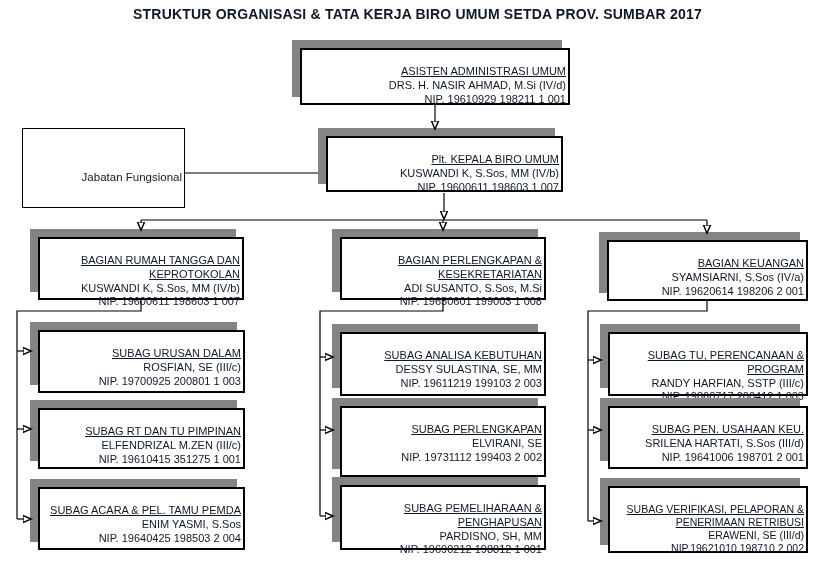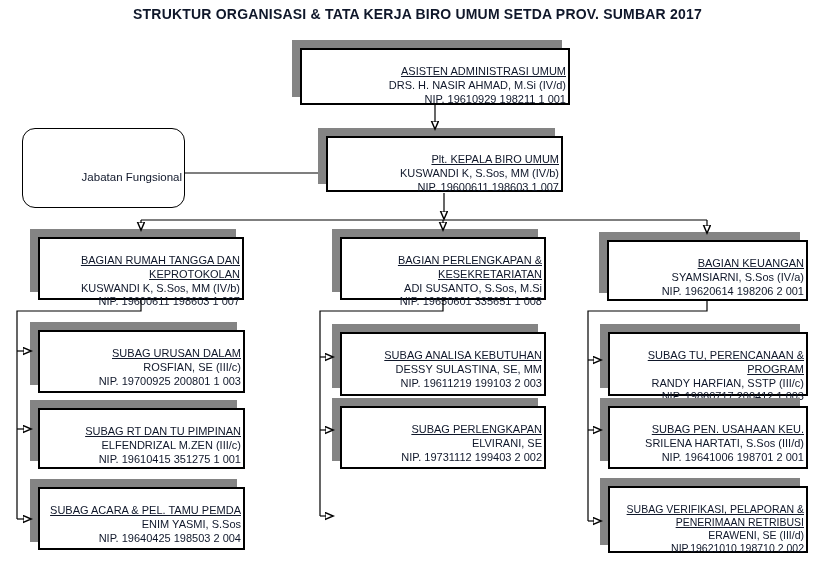--- a/index.html
+++ b/index.html
@@ -3,21 +3,21 @@
 <meta charset="utf-8">
 <style>
   html,body{margin:0;padding:0;background:#ffffff;}
   #stage{position:relative;width:835px;height:565px;background:#fff;overflow:hidden;
          font-family:"Liberation Sans",sans-serif;color:#0f172a;}
   .title{position:absolute;left:0;top:6px;width:835px;text-align:center;
          font-size:14px;font-weight:bold;letter-spacing:.2px;}
   .box{position:absolute;background:#fff;border:2px solid #000;box-sizing:border-box;
        text-align:right;font-size:11px;line-height:1.25;padding:15px 2px 0 2px;
        box-shadow:-8px -8px 0 0 #848484;z-index:1;}
-  .plain{box-shadow:none;border-width:1px;border-radius:13px;}
+  .plain{box-shadow:none;border-width:1px;}
   .bhead{text-decoration:underline;}
   .jlabel{padding-top:26px;font-size:11.5px;}
   svg.wires{position:absolute;left:0;top:0;z-index:2;pointer-events:none;}
   svg.wires path, svg.wires line{stroke:#000;stroke-width:1.2;fill:none;}
 </style>
 </head>
 <body>
 
 <div id="stage">
 
@@ -41,21 +41,21 @@
 
   <div class="box" style="left:38px;top:237px;width:206px;height:63px;">
     <div class="bhead">BAGIAN RUMAH TANGGA DAN KEPROTOKOLAN</div>
     <div>KUSWANDI K, S.Sos, MM (IV/b)</div>
     <div>NIP. 19600611 198603 1 007</div>
   </div>
 
   <div class="box" style="left:340px;top:237px;width:206px;height:63px;">
     <div class="bhead">BAGIAN PERLENGKAPAN &amp; KESEKRETARIATAN</div>
     <div>ADI SUSANTO, S.Sos, M.Si</div>
-    <div>NIP. 19650601 335651 1 008</div>
+    <div>NIP. 19650601 199003 1 008</div>
   </div>
 
   <div class="box" style="left:607px;top:240px;width:201px;height:61px;">
     <div class="bhead">BAGIAN KEUANGAN</div>
     <div>SYAMSIARNI, S.Sos (IV/a)</div>
     <div>NIP. 19620614 198206 2 001</div>
   </div>
 
   <div class="box" style="left:38px;top:330px;width:207px;height:63px;">
     <div class="bhead">SUBAG URUSAN DALAM</div>
@@ -71,24 +71,29 @@
     <div class="bhead">SUBAG ACARA &amp; PEL. TAMU PEMDA</div>
     <div>ENIM YASMI, S.Sos</div>
     <div>NIP. 19640425 198503 2 004</div>
   </div>
 
   <div class="box" style="left:340px;top:332px;width:206px;height:64px;">
     <div class="bhead">SUBAG ANALISA KEBUTUHAN</div>
     <div>DESSY SULASTINA, SE, MM</div>
     <div>NIP. 19611219 199103 2 003</div>
   </div>
-  <div class="box" style="left:340px;top:406px;width:206px;height:63px;">
+  <div class="box" style="left:340px;top:406px;width:206px;height:71px;">
     <div class="bhead">SUBAG PERLENGKAPAN</div>
     <div>ELVIRANI, SE</div>
     <div>NIP. 19731112 199403 2 002</div>
+  </div>
+  <div class="box" style="left:340px;top:485px;width:206px;height:65px;">
+    <div class="bhead">SUBAG PEMELIHARAAN &amp; PENGHAPUSAN</div>
+    <div>PARDISNO, SH, MM</div>
+    <div>NIP. 19690212 198812 1 001</div>
   </div>
 
   <div class="box" style="left:608px;top:332px;width:200px;height:64px;">
     <div class="bhead">SUBAG TU, PERENCANAAN &amp; PROGRAM</div>
     <div>RANDY HARFIAN, SSTP (III/c)</div>
     <div>NIP. 19860717 200412 1 003</div>
   </div>
   <div class="box" style="left:608px;top:406px;width:200px;height:63px;">
     <div class="bhead">SUBAG PEN. USAHAAN KEU.</div>
     <div>SRILENA HARTATI, S.Sos (III/d)</div>

